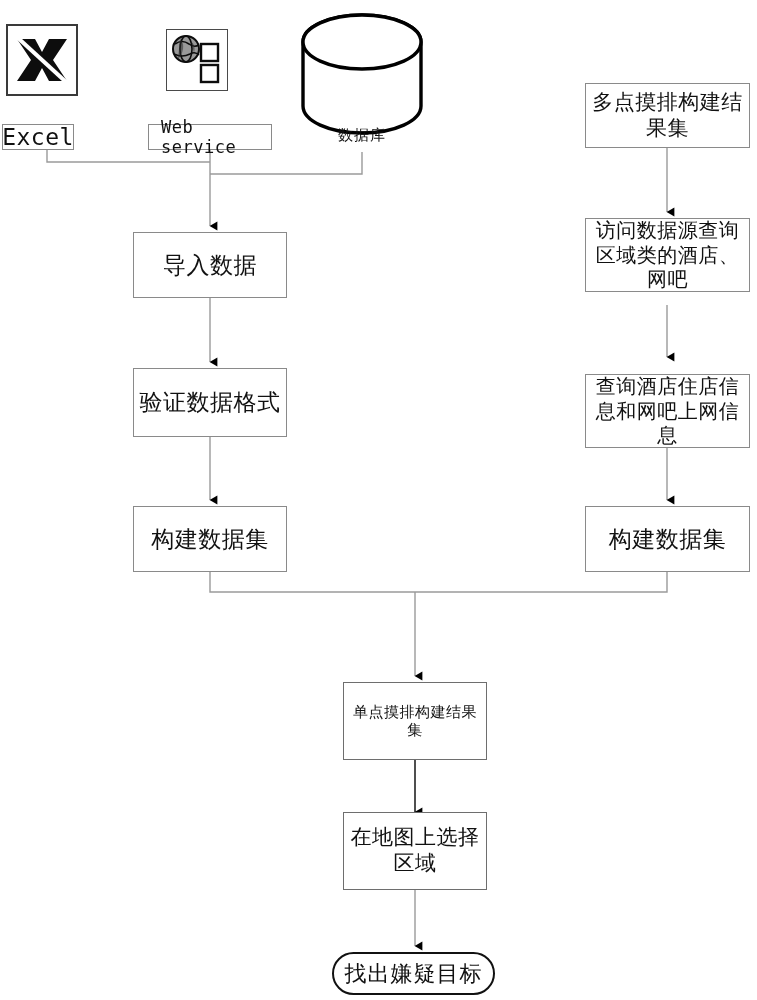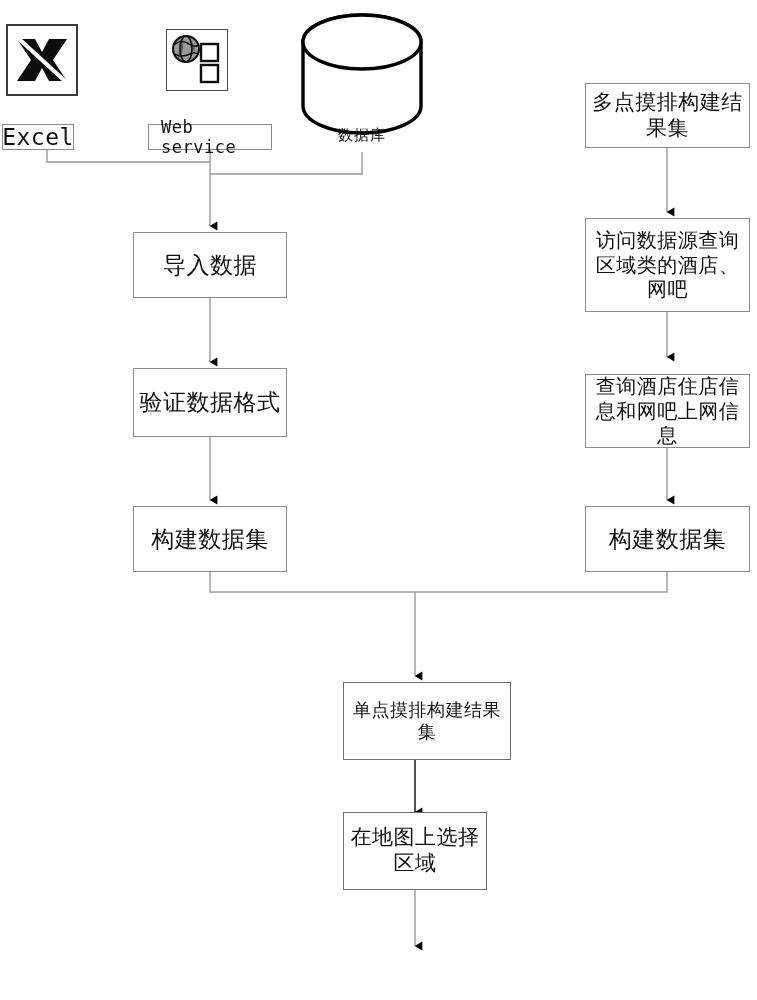--- a/index.html
+++ b/index.html
@@ -179,34 +179,37 @@
   </div>
 
   <div class="node-box" style="left:133px; top:506px; width:154px; height:66px; font-size:23px;">
     <span class="cn">构建数据集</span>
   </div>
 
   <div class="node-box" style="left:585px; top:83px; width:165px; height:65px; font-size:21px;">
     <span class="cn">多点摸排构建结果集</span>
   </div>
 
-  <div class="node-box" style="left:585px; top:218px; width:165px; height:94px; font-size:20px;">
+  <div class="node-box" style="left:585px; top:218px; width:165px; height:74px; font-size:20px;">
     <span class="cn">访问数据源查询区域类的酒店、网吧</span>
   </div>
 
   <div class="node-box" style="left:585px; top:360px; width:165px; height:74px; font-size:20px;margin-top:14px;">
     <span class="cn">查询酒店住店信息和网吧上网信息</span>
   </div>
 
   <div class="node-box" style="left:585px; top:506px; width:165px; height:66px; font-size:23px;">
     <span class="cn">构建数据集</span>
   </div>
 
-  <div class="node-box" style="left:343px; top:682px; width:168px; height:78px; font-size:18px; border-color:#6e6e6e;">
+  <div class="node-box" style="left:343px; top:682px; width:144px; height:78px; font-size:15px; border-color:#6e6e6e;">
     <span class="cn">单点摸排构建结果集</span>
   </div>
 
   <div class="node-box" style="left:343px; top:812px; width:144px; height:78px; font-size:21px; border-color:#6e6e6e;">
     <span class="cn">在地图上选择区域</span>
   </div>
 
+  <div class="node-stadium" style="left:332px; top:952px; width:163px; height:43px; font-size:22px;">
+    <span>找出嫌疑目标</span>
+  </div>
 
 </div>
 
 </body></html>

